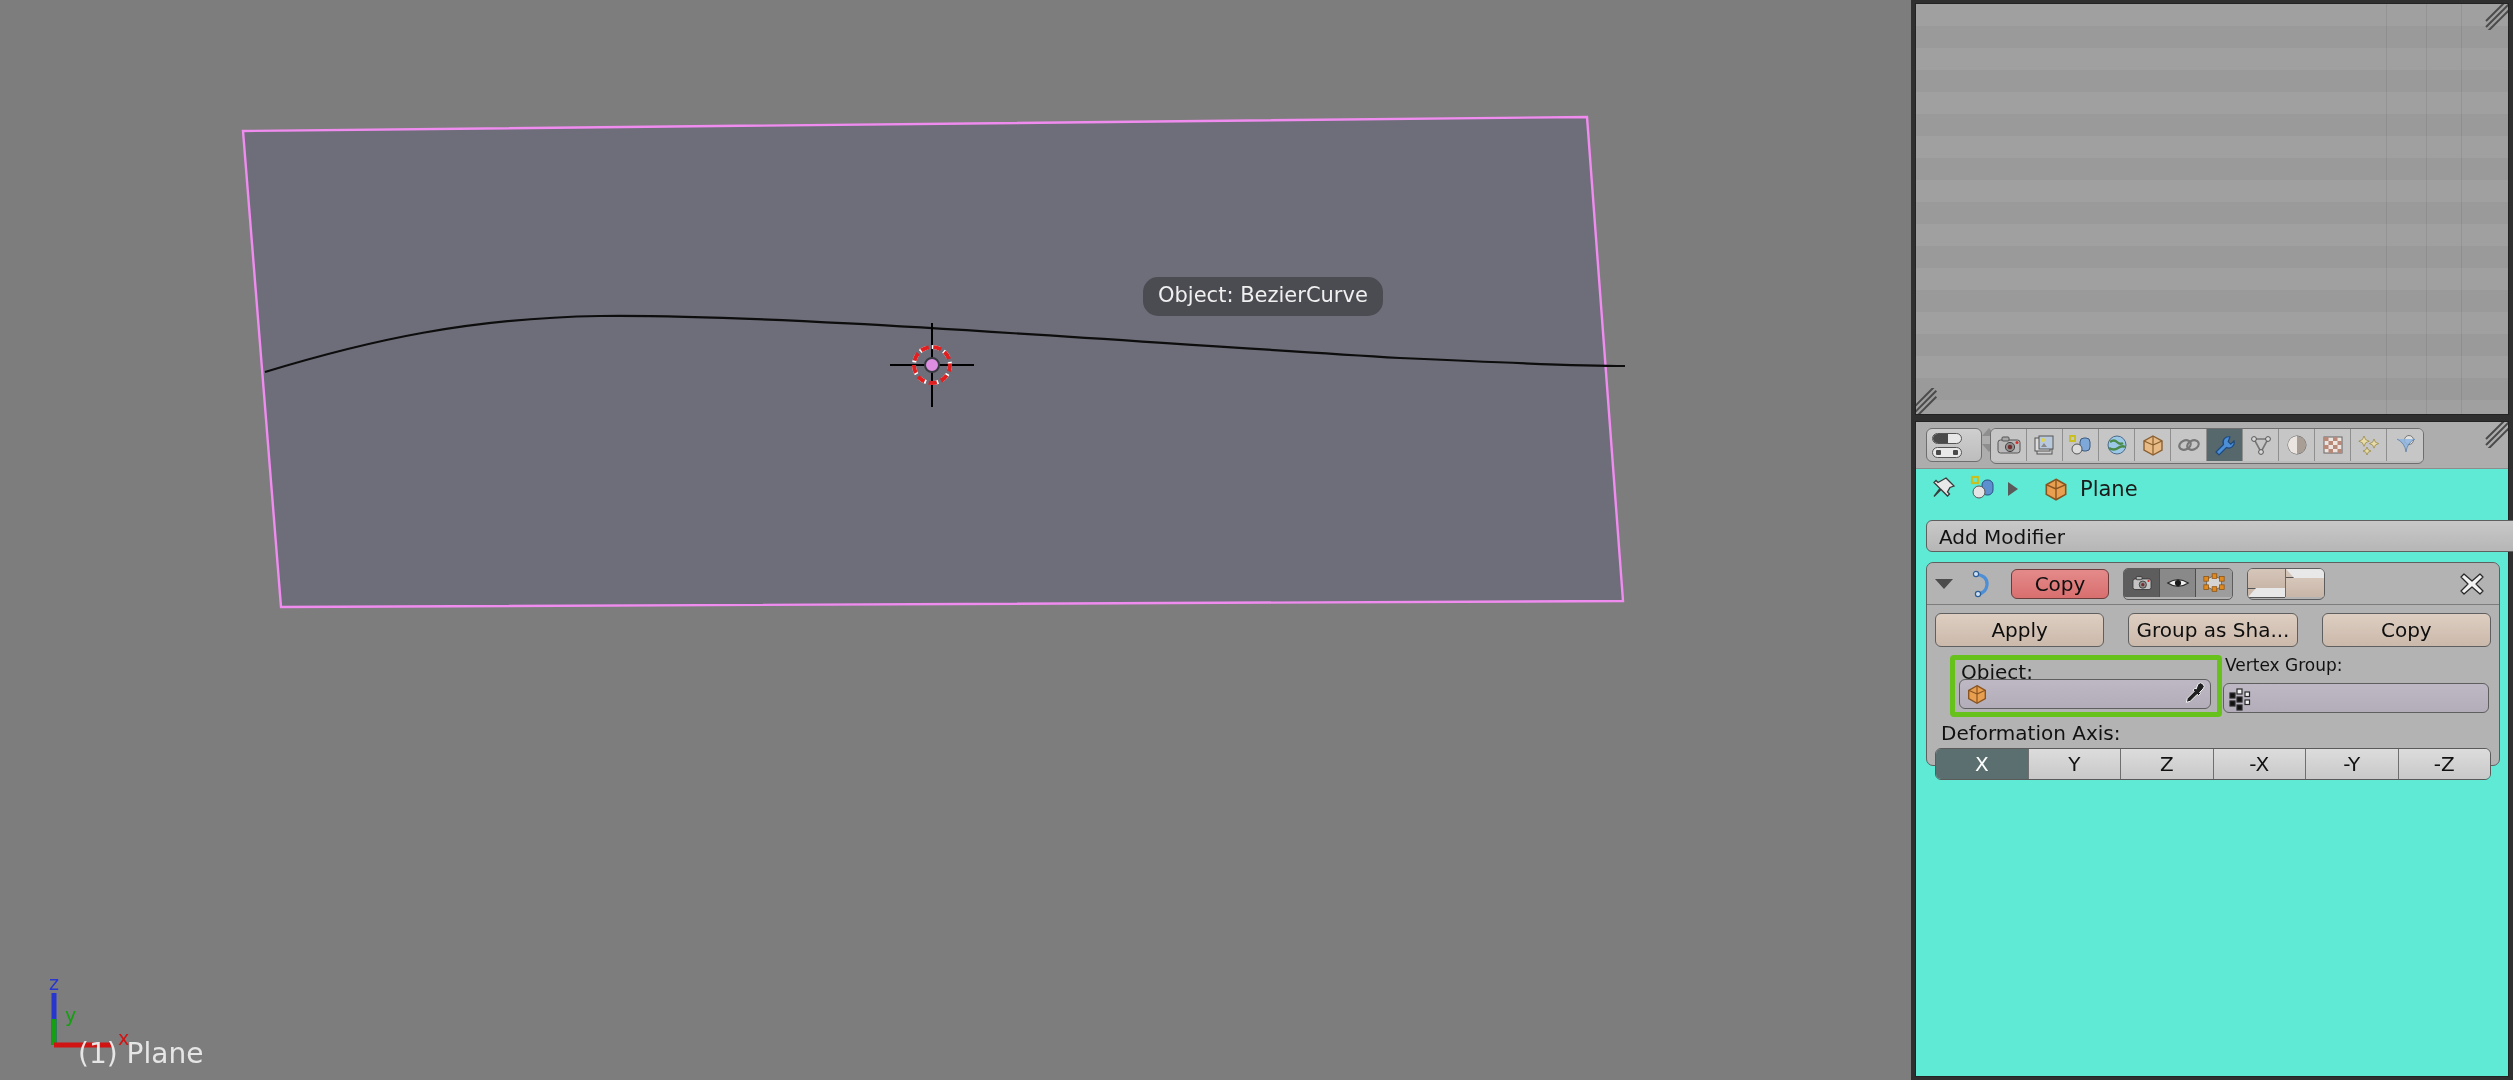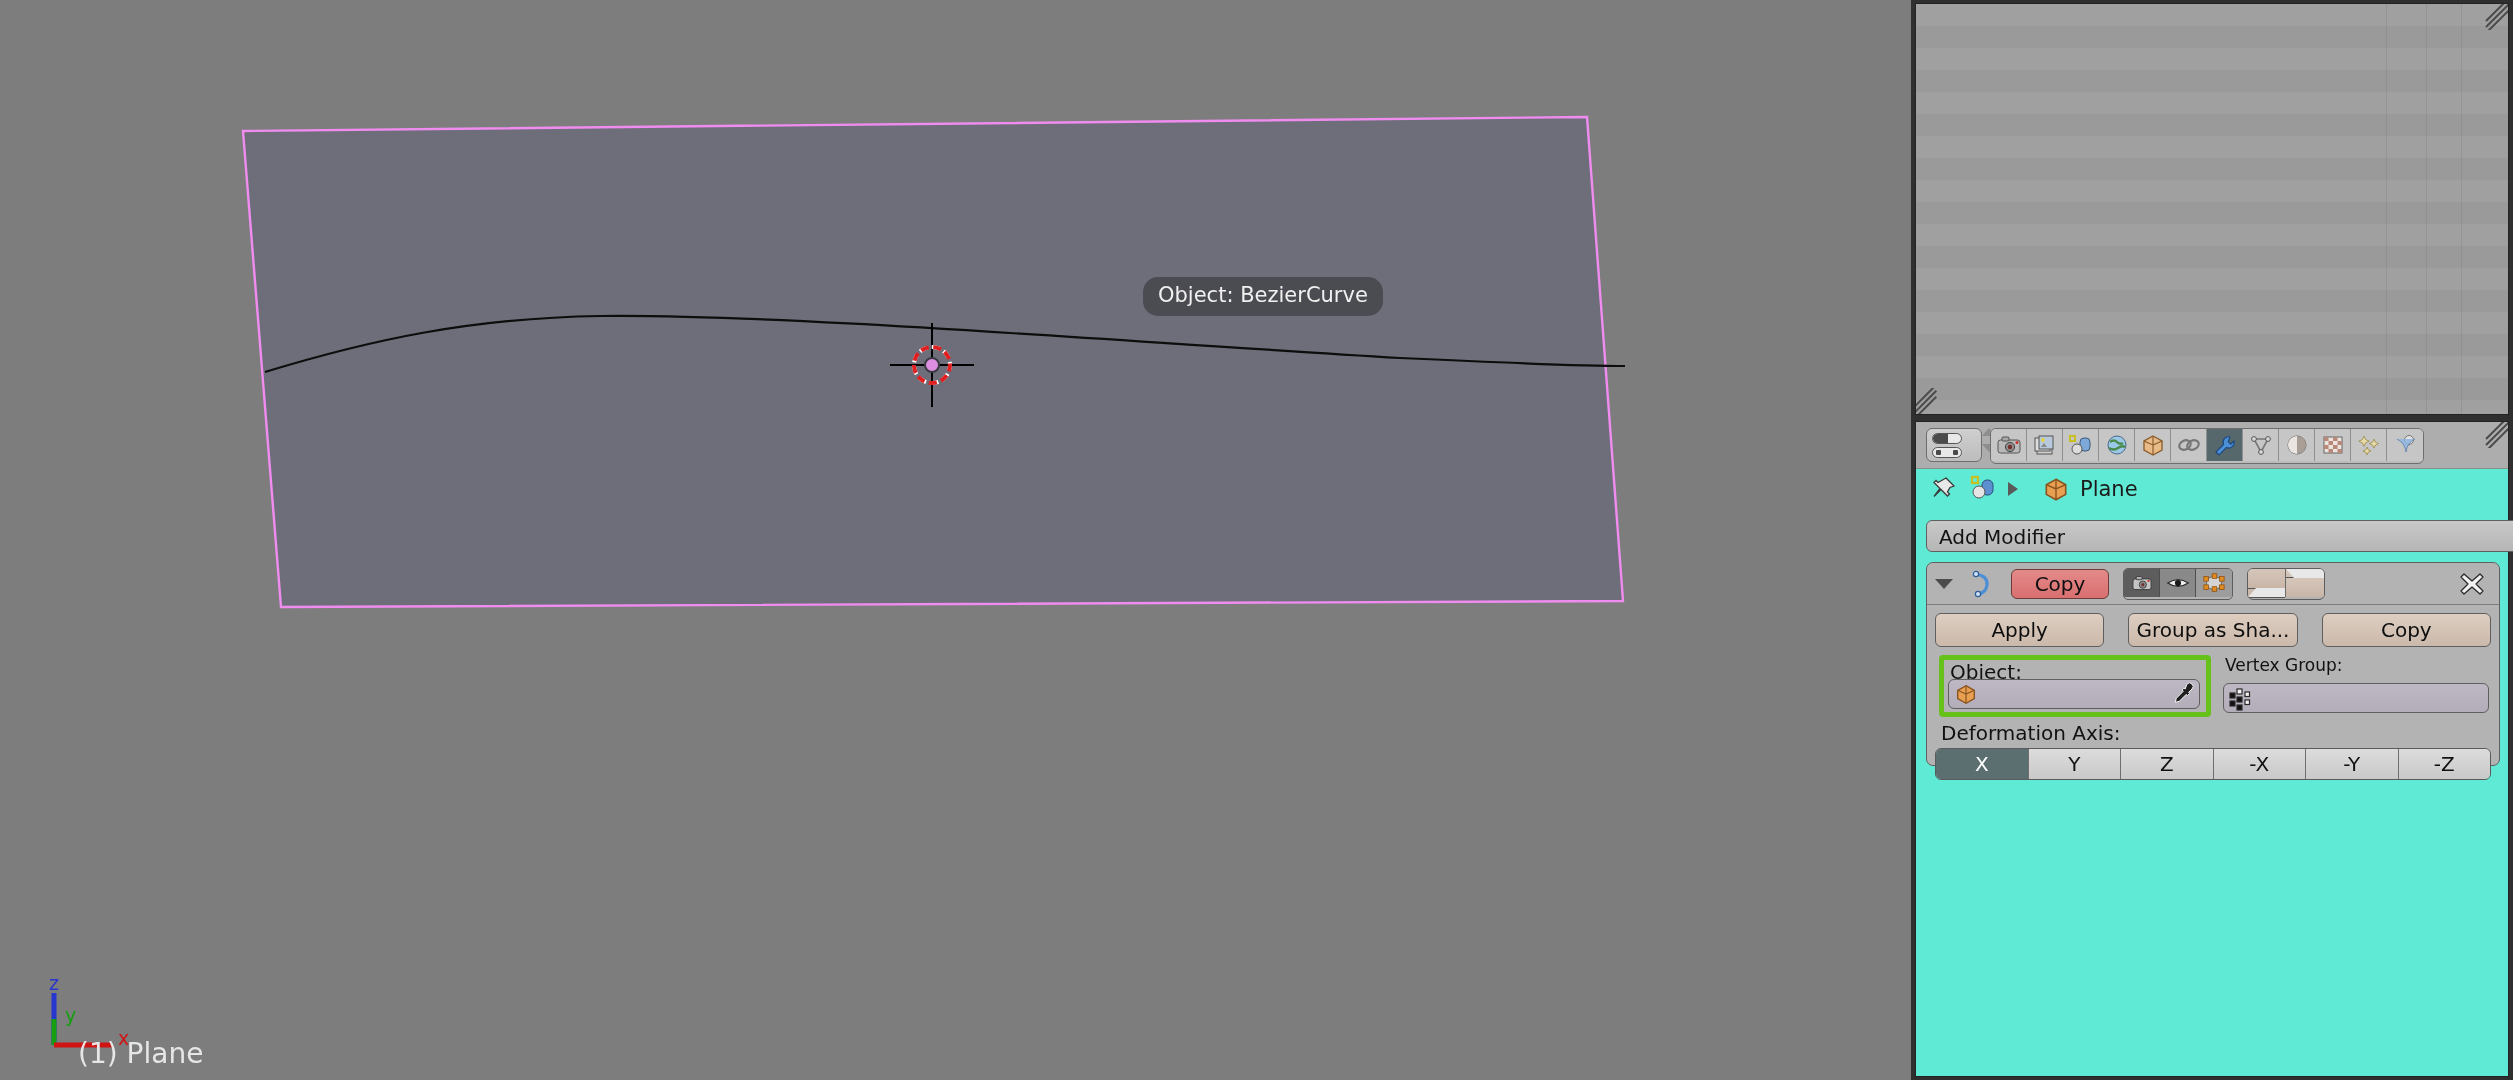--- a/index.html
+++ b/index.html
@@ -150,21 +150,21 @@
   #btn-row{position:absolute;left:8px;top:50px;right:8px;height:34px;display:flex;gap:24px;}
   .mbtn{
     flex:1;height:34px;border:1px solid #5f5f5f;border-radius:6px;
     background:linear-gradient(to bottom,#ddcec1,#cbb9ab);
     display:flex;align-items:center;justify-content:center;
     font-size:20px;color:#0e0e0e;box-sizing:border-box;
   }
 
   
   #obj-wrap{
-    position:absolute;left:12px;top:92px;width:272px;height:62px;
+    position:absolute;left:23px;top:92px;width:272px;height:62px;
     border:5px solid #66c11a;border-radius:4px;box-sizing:border-box;padding:0;
   }
   #obj-label{position:absolute;left:6px;top:2px;font-size:20px;color:#111;line-height:1;}
   #obj-field{
     position:absolute;left:4px;bottom:3px;width:252px;height:30px;
     background:linear-gradient(to bottom,#bdb8c4,#b2adb9);
     border:1px solid #5f5f5f;border-radius:6px;box-sizing:border-box;
   }
   #vg-label{position:absolute;left:298px;top:94px;font-size:17px;color:#111;line-height:1;}
   #vg-field{

